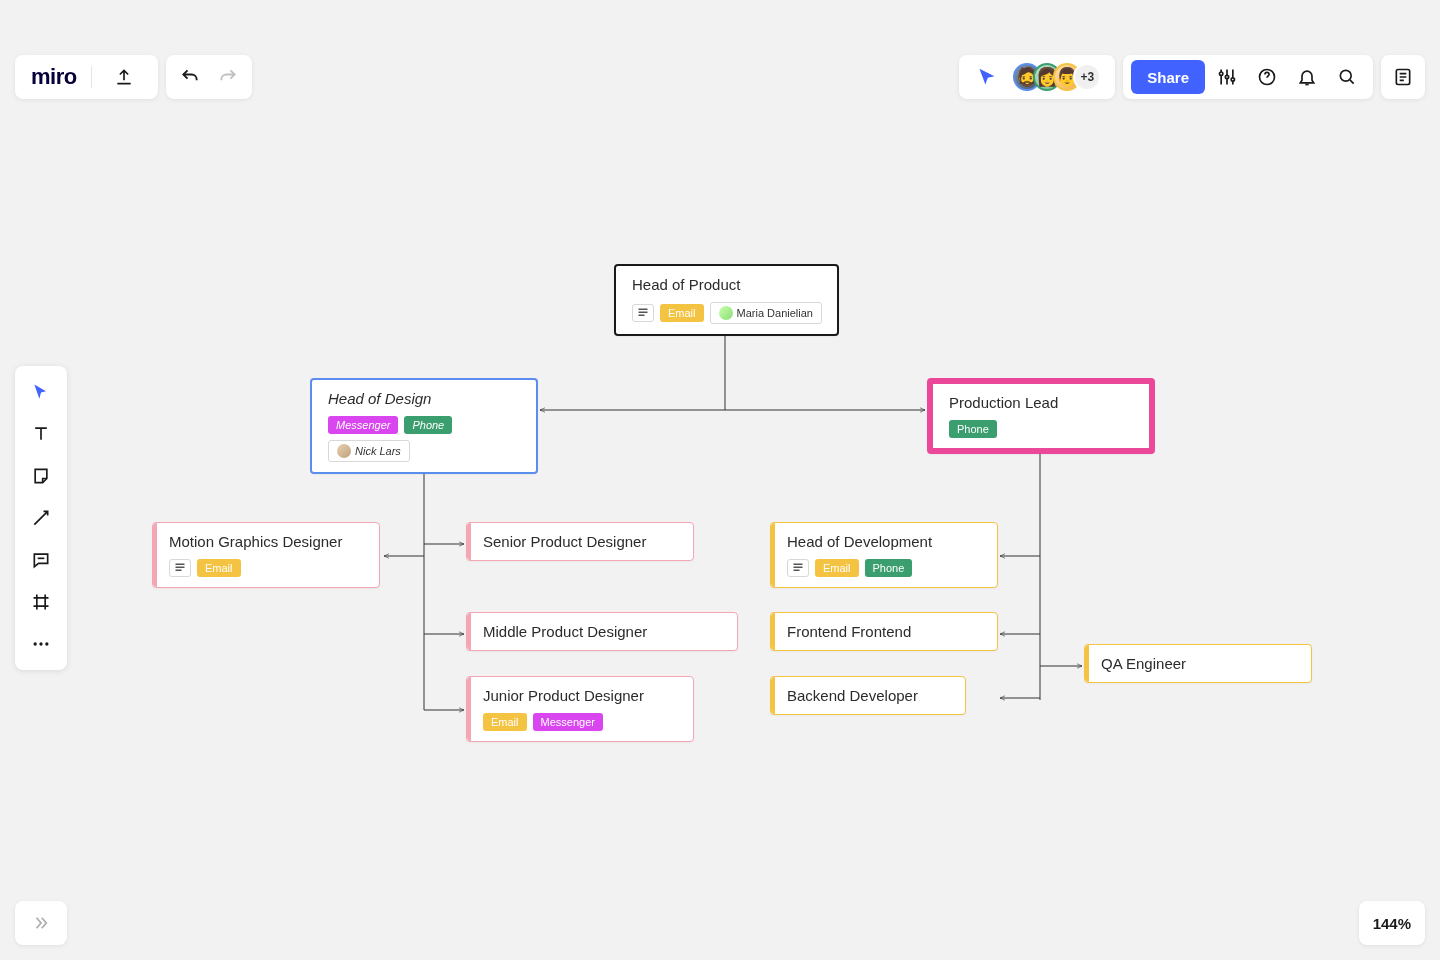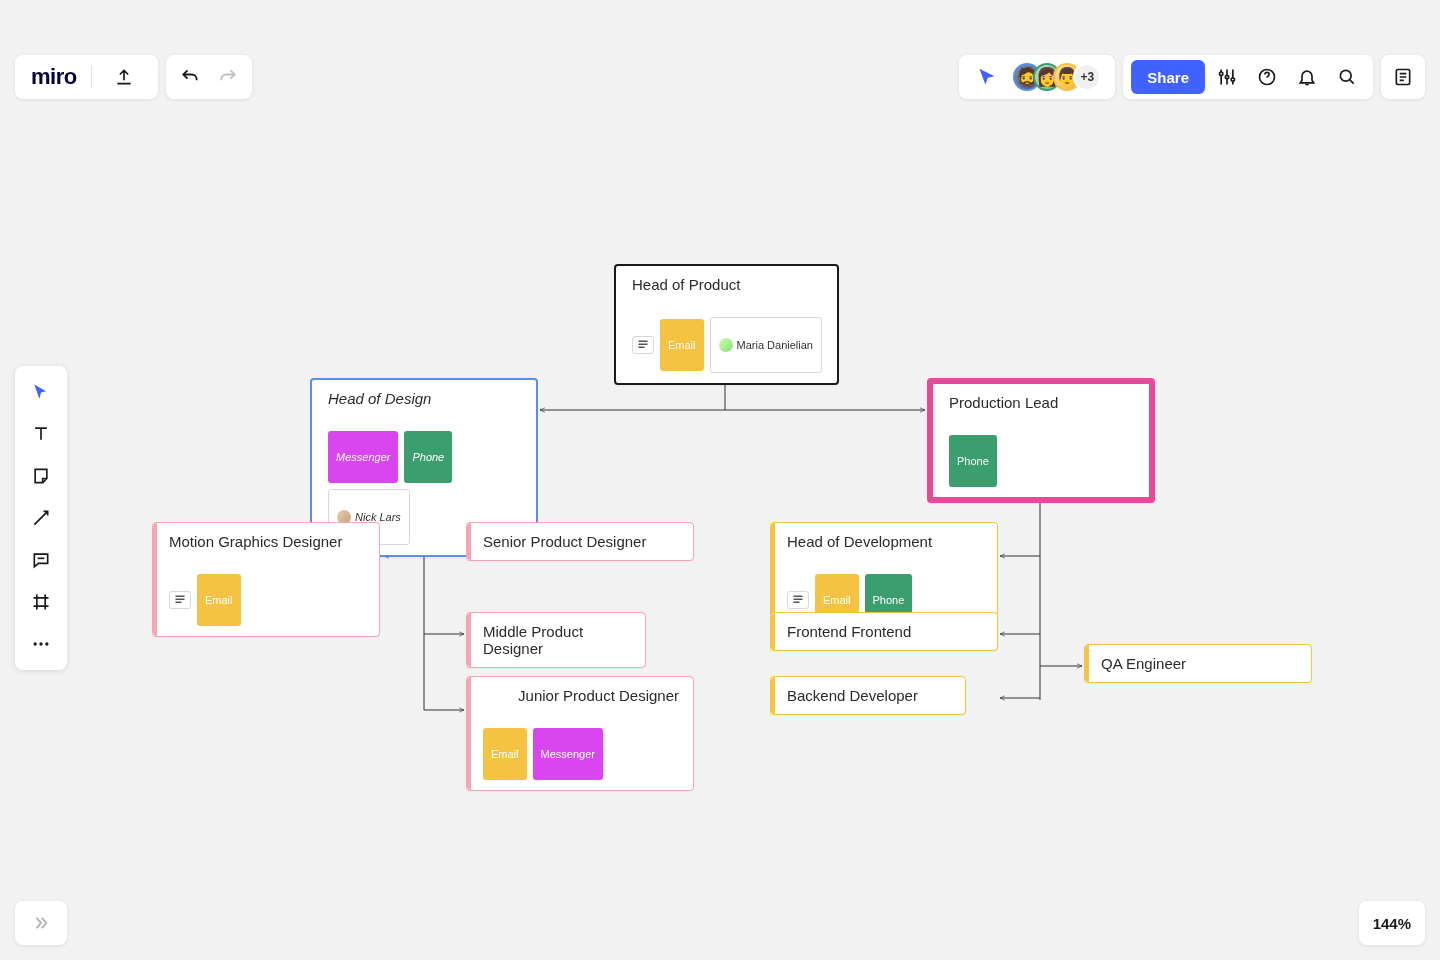--- a/index.html
+++ b/index.html
@@ -82,31 +82,31 @@
     height: 44px; padding: 0 14px; font-weight: 700; font-size: 15px;
   }
 
   
   .canvas { position: absolute; inset: 0; }
 
   .node {
     position: absolute; background: #fff;
     border: 1px solid #c8c8c8; border-radius: 4px;
     padding: 10px 14px 10px 16px;
-    display: flex; flex-direction: column; gap: 24px;
+    display: flex; flex-direction: column; gap: 9px;
     box-shadow: 0 1px 2px rgba(0,0,0,.04);
   }
   .node .stripe {
     position: absolute; left: 0; top: 0; bottom: 0; width: 4px;
     border-radius: 4px 0 0 4px;
   }
   .node-title { font-size: 15px; color: #2b2b2b; }
   .chips { display: flex; gap: 6px; align-items: center; flex-wrap: wrap; }
   .chip {
-    font-size: 11px; padding: 20px 8px; border-radius: 3px; color: #fff;
+    font-size: 11px; padding: 3px 8px; border-radius: 3px; color: #fff;
     display: inline-flex; align-items: center; gap: 4px;
   }
   .chip.email { background: #f5c342; }
   .chip.phone { background: #3a9e6f; }
   .chip.msgr  { background: #d946ef; }
   .chip.desc  { background: #fff; border: 1px solid #d8d8d8; color: #555; padding: 2px 4px; }
   .chip.desc svg { width: 12px; height: 12px; }
   .chip.person { background: #fff; border: 1px solid #d8d8d8; color: #333; }
   .chip.person .pavatar {
     width: 14px; height: 14px; border-radius: 50%;
@@ -216,26 +216,26 @@
       </span>
       <span class="chip email">Email</span>
     </div>
   </div>
 
   <div class="node pink" style="left:466px; top:522px; width:228px;">
     <div class="stripe"></div>
     <div class="node-title">Senior Product Designer</div>
   </div>
 
-  <div class="node pink" style="left:466px; top:612px; width:180px;">
+  <div class="node pink" style="left:466px; top:612px; width:272px;">
     <div class="stripe"></div>
     <div class="node-title">Middle Product Designer</div>
   </div>
 
-  <div class="node pink" style="left:466px; top:676px; width:228px;text-align:right;">
+  <div class="node pink" style="left:466px; top:676px; width:228px;">
     <div class="stripe"></div>
     <div class="node-title">Junior Product Designer</div>
     <div class="chips">
       <span class="chip email">Email</span>
       <span class="chip msgr">Messenger</span>
     </div>
   </div>
 
   <div class="node yellow" style="left:770px; top:522px; width:228px;">
     <div class="stripe"></div>

